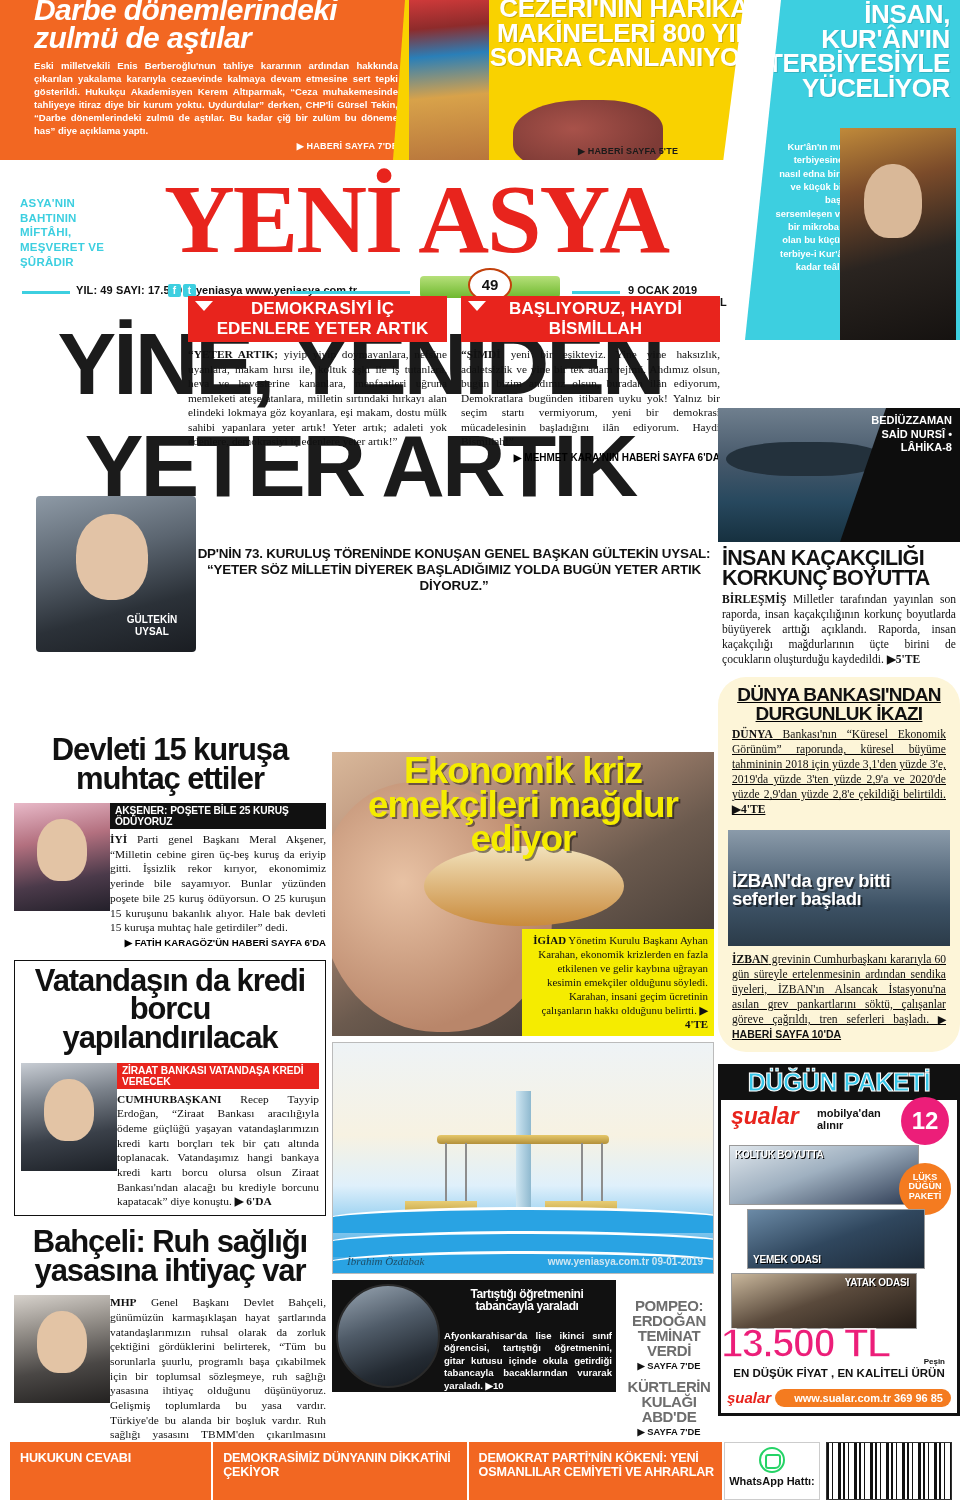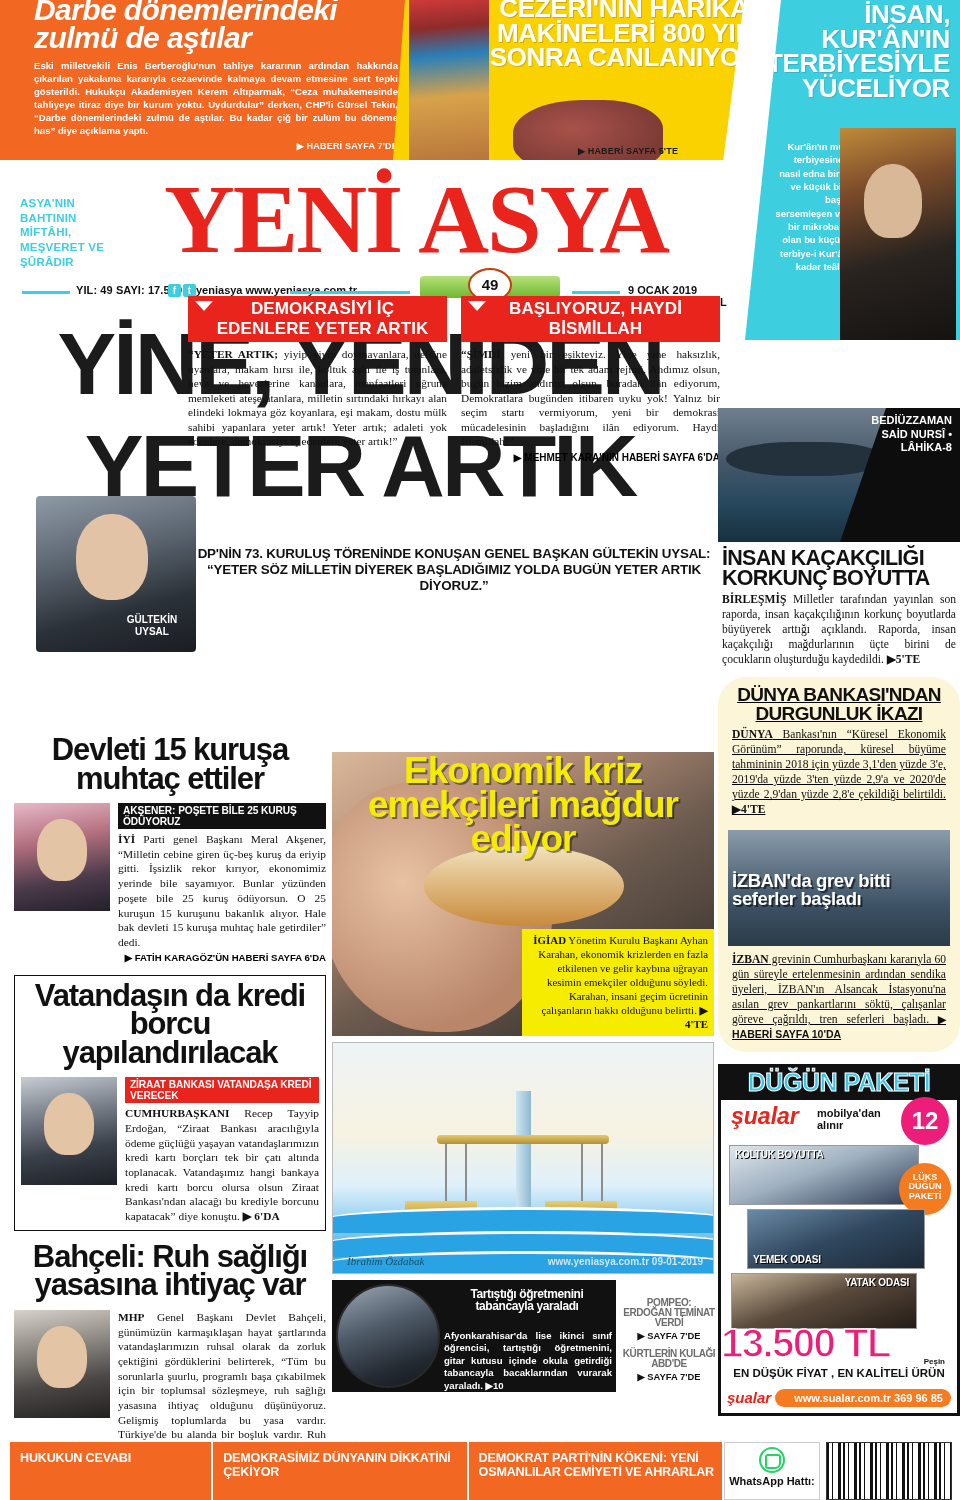--- a/index.html
+++ b/index.html
@@ -252,21 +252,21 @@
     flex:1; background: #f47b20; border-radius: 11px; color:#fff; font-size: 11px; font-weight:800;
     text-align:right; padding: 3px 8px 3px 4px;
   }
 
   
   .lcol { position: absolute; left: 14px; top: 736px; width: 312px; }
   .lcol h3 {
     font-size: 31px; font-weight: 900; color:#111; line-height: 0.92; letter-spacing:-1.1px;
     text-align:center;
   }
-  .story { margin-top: 10px; display:flex; gap: 8px; }
+  .story { margin-top: 10px; display:flex; }
   .story .ph { width: 96px; height: 108px; flex: 0 0 96px; }
   .story .tx { flex: 1; }
   .redbar {
     background:#e8241d; color:#fff; font-size: 10.2px; font-weight:800; padding: 2px 5px; letter-spacing:-.1px;
   }
   .blackbar {
     background:#111; color:#fff; font-size: 10.2px; font-weight:800; padding: 2px 5px; letter-spacing:-.1px;
   }
   .story p {
     font-family:"Liberation Serif", serif; font-size: 11.4px; line-height: 1.29; color:#111;
@@ -354,21 +354,21 @@
   .teacher h4 {
     position:absolute; left: 112px; top: 8px; width: 166px;
     color:#fff; font-size: 12px; font-weight: 900; line-height: 1.0; text-align:center; letter-spacing:-.4px;
   }
   .teacher p {
     position:absolute; left: 112px; top: 50px; width: 168px;
     color:#fff; font-size: 9.6px; font-weight: 700; line-height: 1.3; text-align: justify;
   }
   .sidebits { position:absolute; left: 622px; top: 1298px; width: 94px; text-align:center; }
   .sidebits h5 {
-    color:#6d6d6d; font-size: 10px; font-weight: 900; line-height: 1.0; letter-spacing:-.4px;
+    color:#6d6d6d; font-size: 15px; font-weight: 900; line-height: 1.0; letter-spacing:-.4px;
   }
   .sidebits .ref { color:#111; font-size: 9.4px; font-weight: 800; margin: 2px 0 8px 0; }
 
   
   .bottombar {
     position: absolute; left: 10px; bottom: 0; width: 712px; height: 58px;
     background: #f26722; display: flex; align-items: stretch;
   }
   .bb-item {
     flex: 1; color:#fff; font-size: 12.6px; font-weight: 800; line-height: 1.1;

